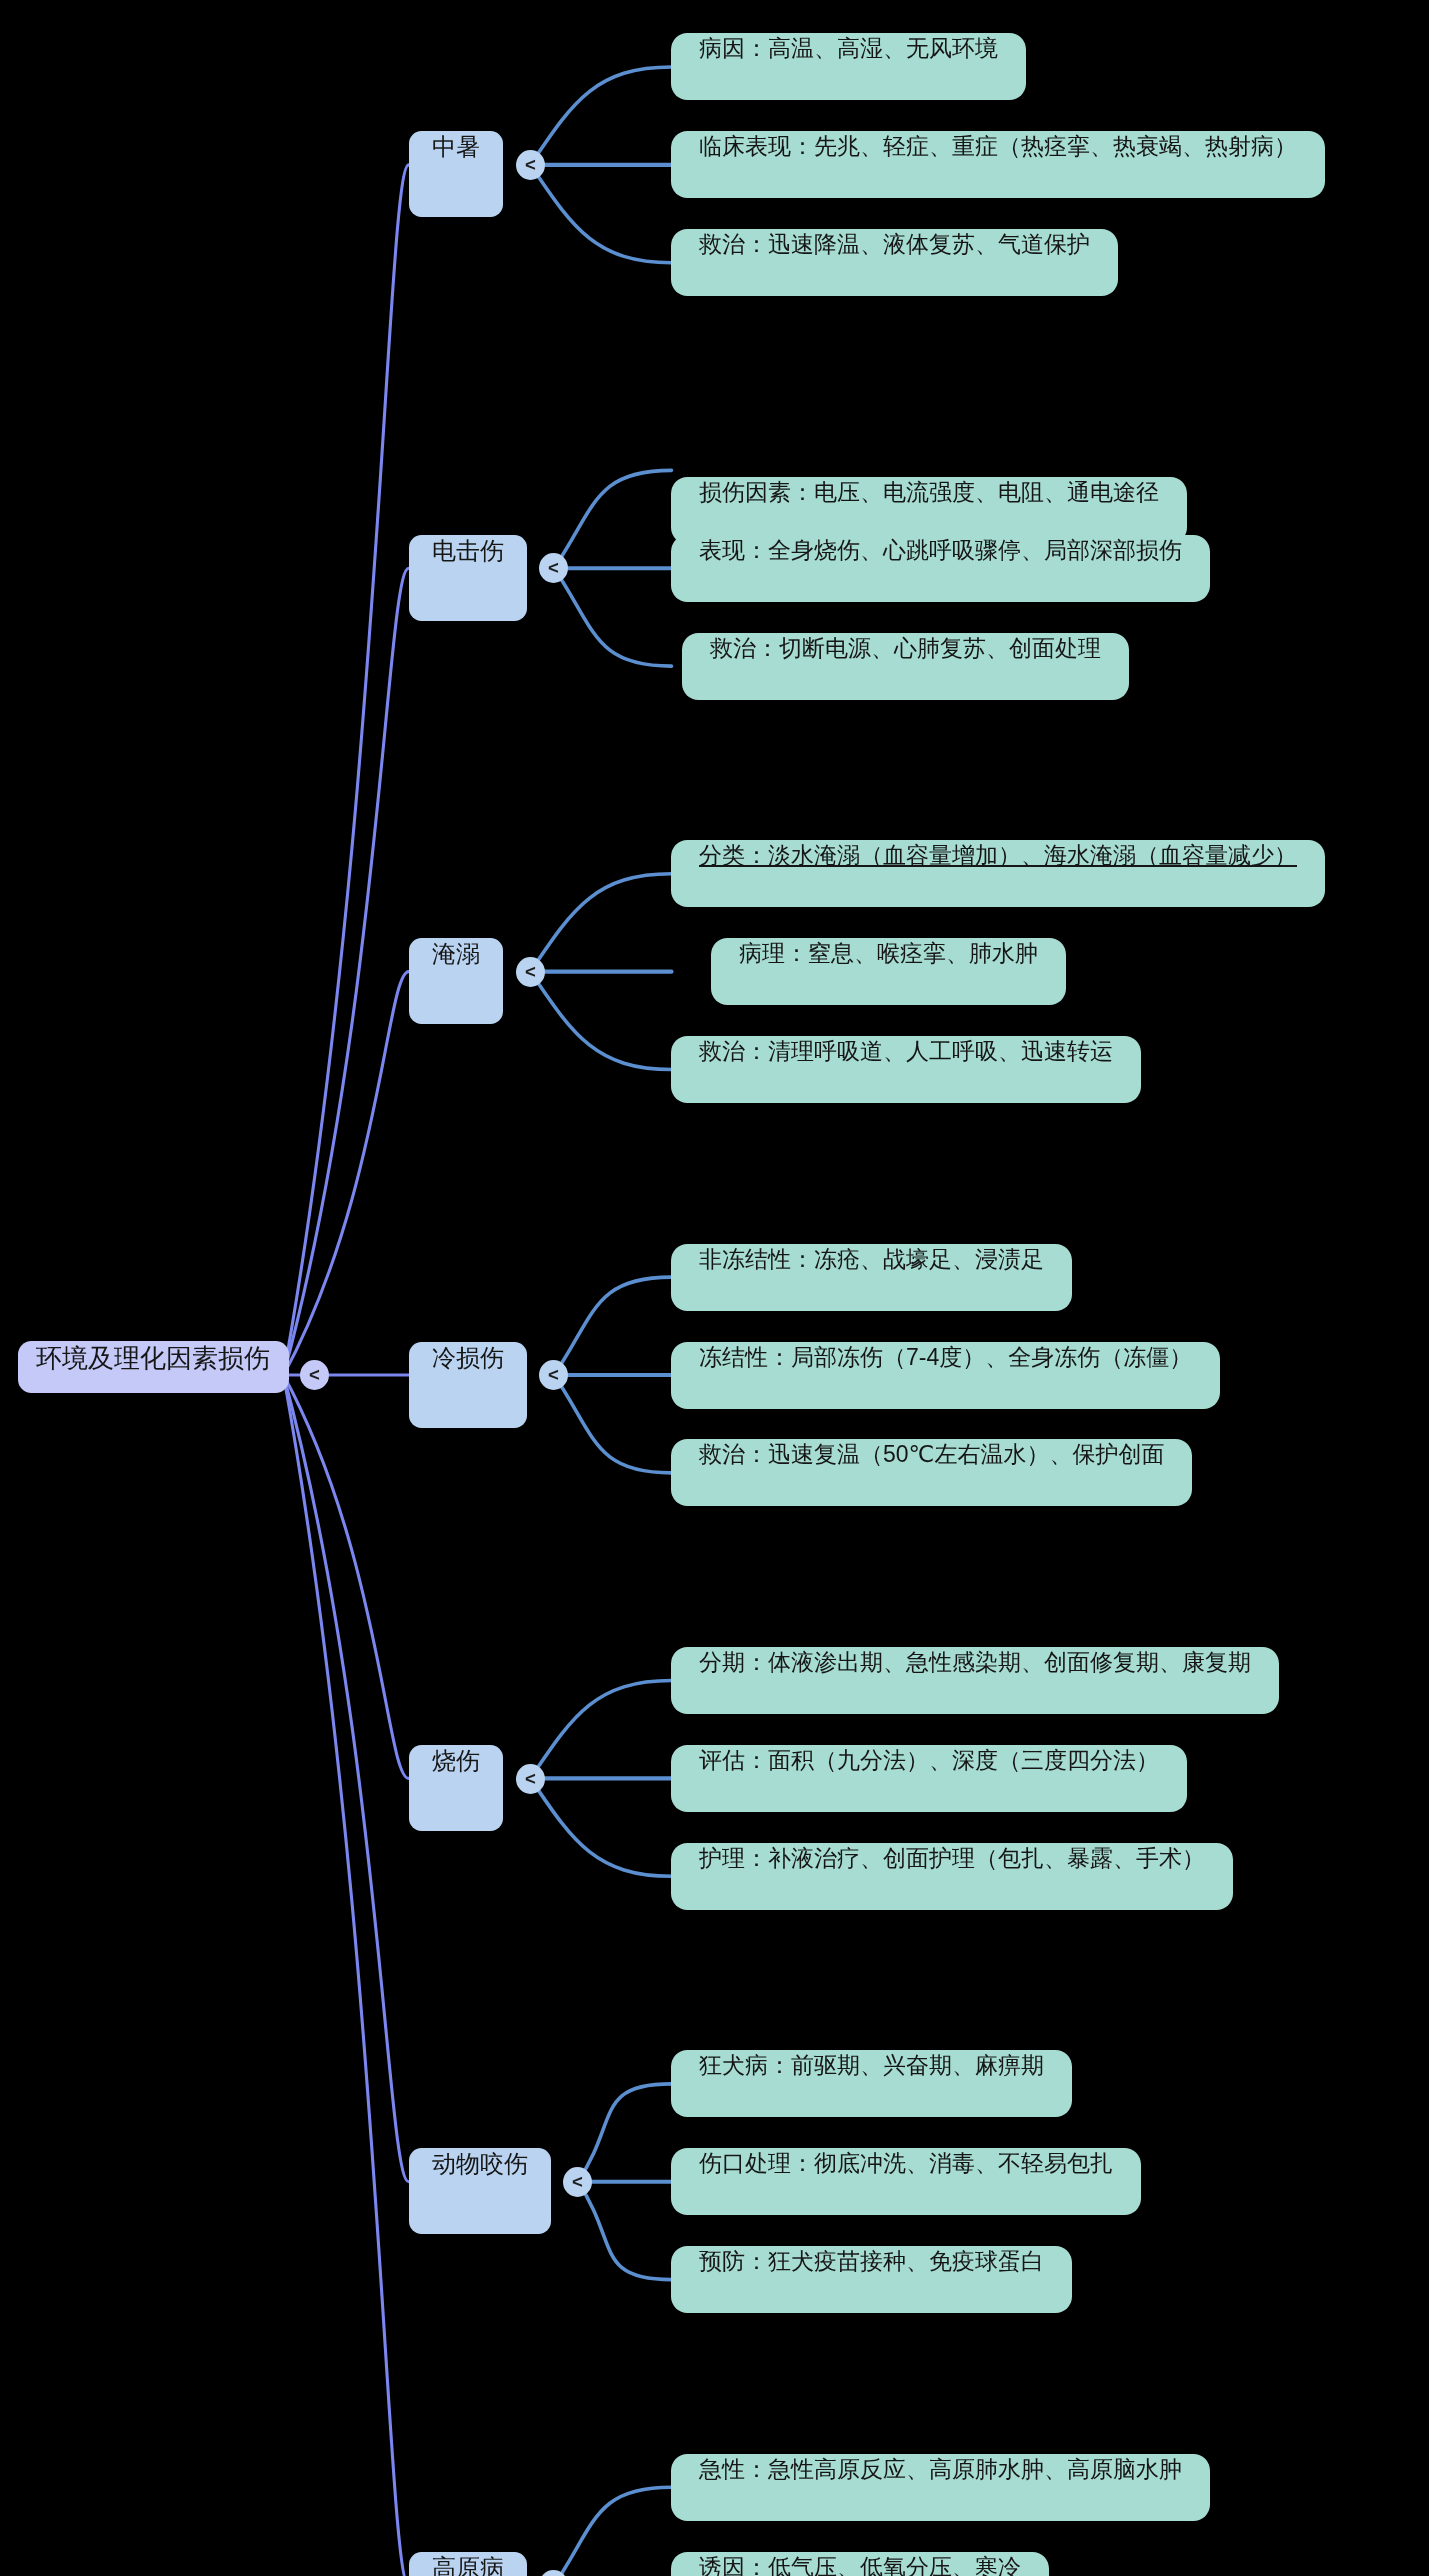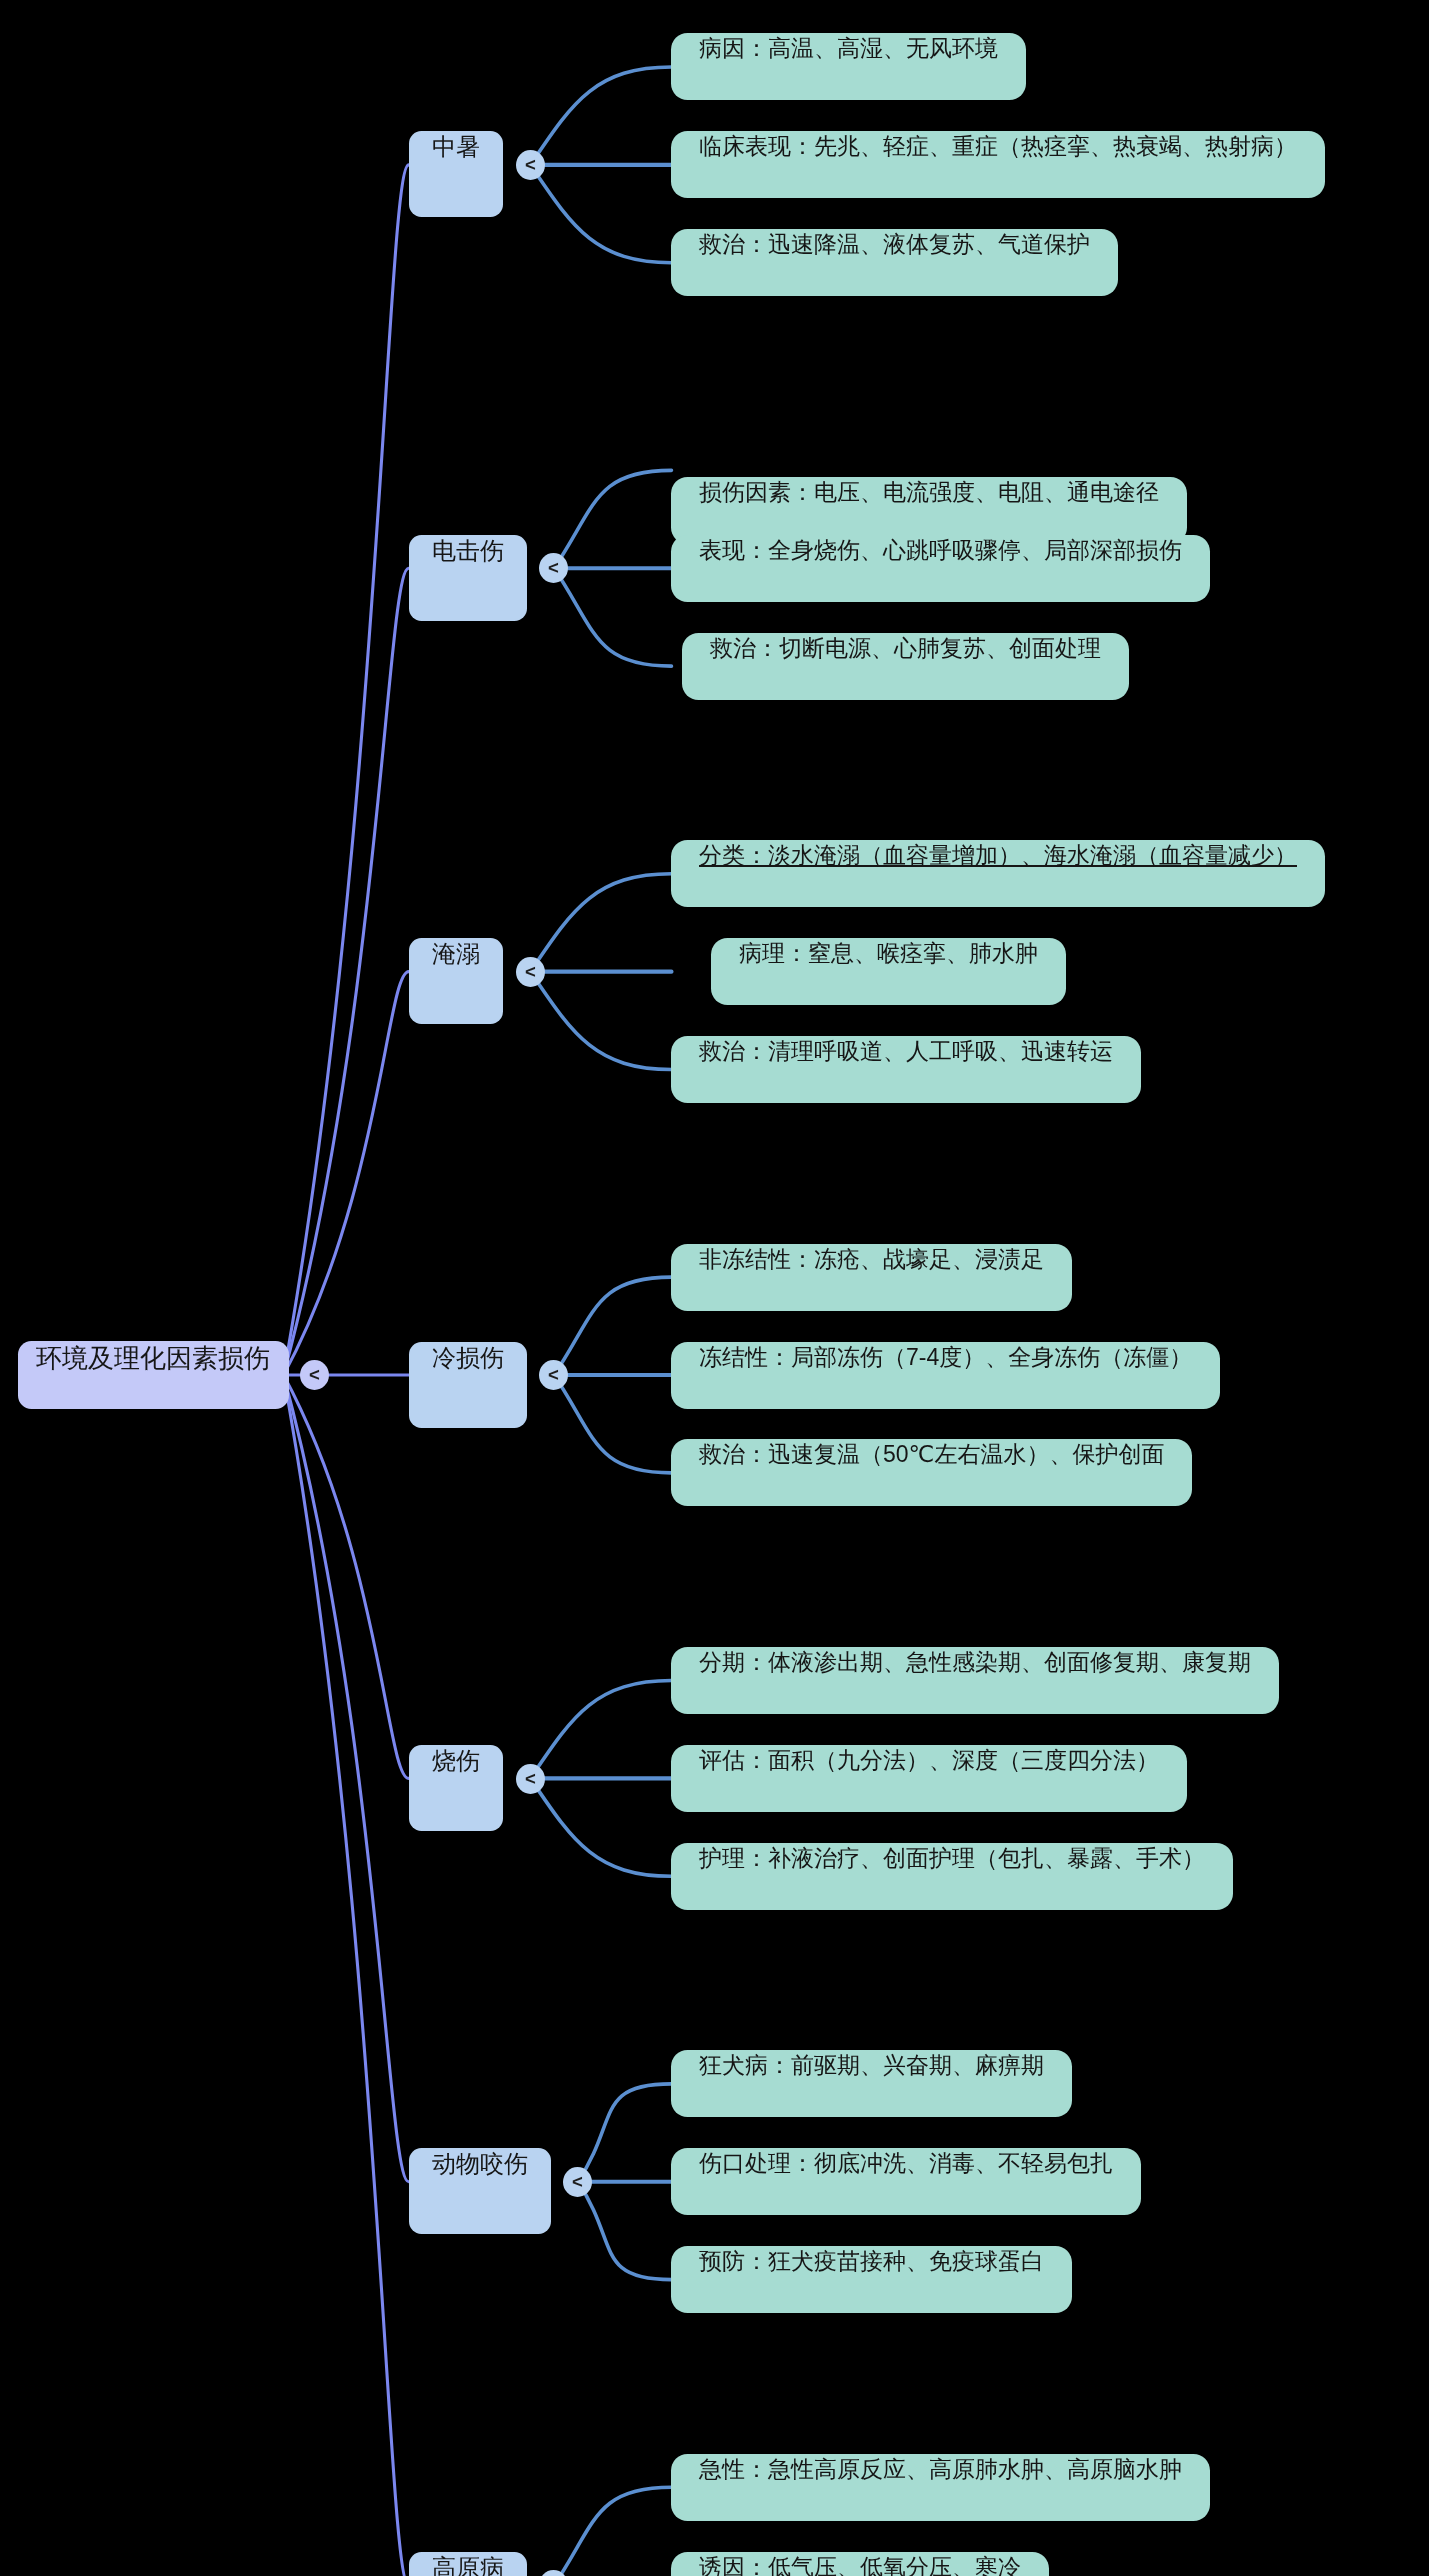--- a/index.html
+++ b/index.html
@@ -14,21 +14,21 @@
 
   .node {
     position: absolute;
     display: flex; align-items: flex-start; justify-content: center;
     color: #161616;
     white-space: nowrap;
     box-sizing: border-box;
     width: max-content;
   }
   .root-node {
-    left: 17.5px; height: 68px;
+    left: 17.5px; height: 52px;
     padding: 0 18.5px; font-size: 26px;
     background: var(--root-fill); border-radius: 13.4px;
   }
   .branch-node {
     left: 409px; height: 86px;
     padding: 0 23px; font-size: 24px;
     background: var(--branch-fill); border-radius: 12.4px;
   }
   .leaf-node {
     left: 671px; height: 67px;

